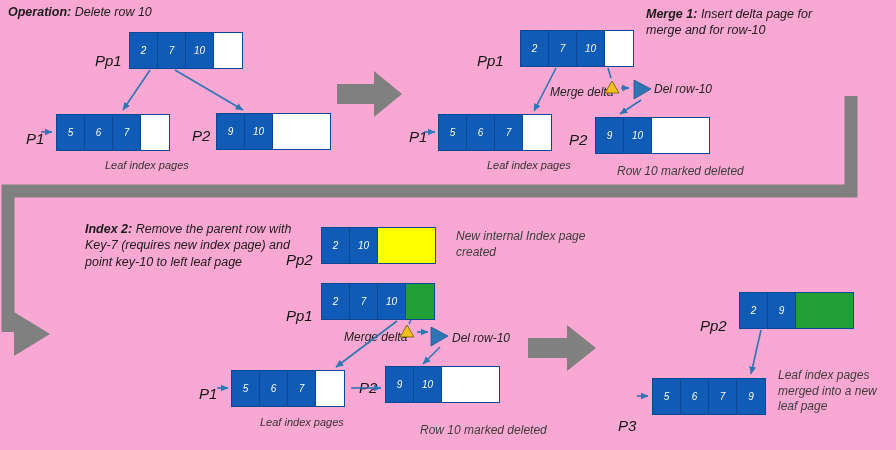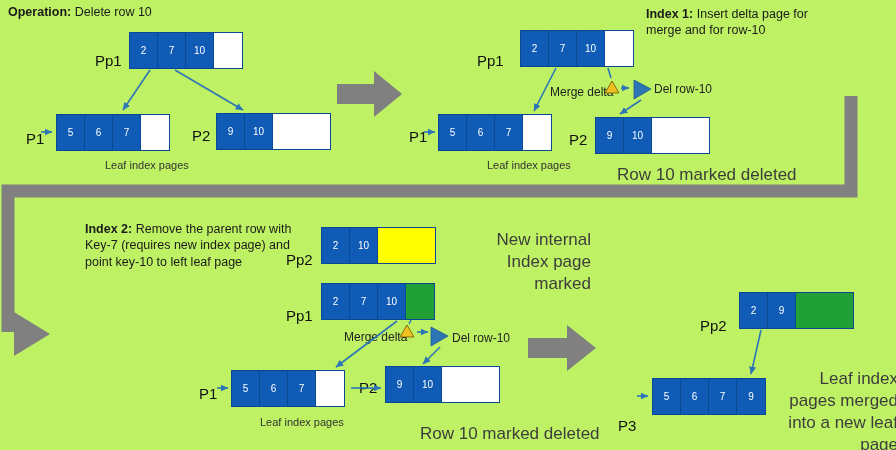--- a/index.html
+++ b/index.html
@@ -1,32 +1,32 @@
 <!DOCTYPE html>
 <html><head>
 <meta charset="utf-8">
 <style>
   * { margin:0; padding:0; box-sizing:border-box; }
   html,body { background:#fff; }
   body { font-family:"Liberation Sans","DejaVu Sans",sans-serif; color:#1a1a1a; }
-  .canvas { position:relative; width:896px; height:450px; background:#bef264; overflow:hidden; }
+  .canvas { position:relative; width:896px; height:450px; background:#f9a8d4; overflow:hidden;font-style:italic; }
   .overlay { position:absolute; left:0; top:0; width:896px; height:450px; pointer-events:none; }
   .title { position:absolute; font-size:12.5px; line-height:1.3; color:#1a1a1a; }
   .title b { font-weight:bold; }
   .plabel { position:absolute; font-size:15px; color:#111;margin-top:24px; }
   .page { position:absolute; display:flex; border:1px solid #0a4794; background:#fff; height:37px; }
   .cell { width:28px; height:35px; background:#0f5bb5; border-right:1px solid #0a4794;
           color:#fff; font-size:10px; display:flex; align-items:center; justify-content:center; }
   .cell:last-child { border-right:none; }
   .cell.empty { background:#fff; }
   .cell.wide { width:57px; }
   .cell.yellow { background:#ffff00; }
   .cell.green { background:#21a038; }
   .caption { position:absolute; font-size:11px; color:#333; }
-  .caption-md { position:absolute; font-size:17px; color:#3d3d3d; line-height:1.3;text-align:right; }
+  .caption-md { position:absolute; font-size:12px; color:#3d3d3d; line-height:1.3; }
   .tiny { position:absolute; font-size:12px; color:#222; white-space:nowrap; }
 </style>
 </head>
 <body>
 
 <div class="canvas">
 
   <div class="title" style="left:8px;top:4px;width:220px">
     <b>Operation:</b><span> Delete row 10</span>
   </div>
@@ -46,21 +46,21 @@
   </div>
   <div class="plabel" style="left:192px;top:103px">P2</div>
   <div class="page" style="left:216px;top:113px">
     <div class="cell">9</div>
     <div class="cell">10</div>
     <div class="cell empty wide"></div>
   </div>
   <div class="caption" style="left:105px;top:159px">Leaf index pages</div>
 
   <div class="title" style="left:646px;top:6px;width:200px">
-    <b>Index 1:</b><span> Insert delta page for merge and for row-10</span>
+    <b>Merge 1:</b><span> Insert delta page for merge and for row-10</span>
   </div>
   <div class="plabel" style="left:477px;top:28px">Pp1</div>
   <div class="page" style="left:520px;top:30px">
     <div class="cell">2</div>
     <div class="cell">7</div>
     <div class="cell">10</div>
     <div class="cell empty"></div>
   </div>
   <div class="tiny" style="left:550px;top:85px">Merge delta</div>
   <div class="tiny" style="left:654px;top:82px">Del row-10</div>
@@ -82,21 +82,21 @@
 
   <div class="title" style="left:85px;top:221px;width:212px">
     <b>Index 2:</b><span> Remove the parent row with Key-7 (requires new index page) and point key-10 to left leaf page</span>
   </div>
   <div class="plabel" style="left:286px;top:227px">Pp2</div>
   <div class="page" style="left:321px;top:227px">
     <div class="cell">2</div>
     <div class="cell">10</div>
     <div class="cell yellow wide"></div>
   </div>
-  <div class="caption-md" style="left:456px;top:229px;width:135px">New internal Index page marked</div>
+  <div class="caption-md" style="left:456px;top:229px;width:135px">New internal Index page created</div>
   <div class="plabel" style="left:286px;top:283px">Pp1</div>
   <div class="page" style="left:321px;top:283px">
     <div class="cell">2</div>
     <div class="cell">7</div>
     <div class="cell">10</div>
     <div class="cell green"></div>
   </div>
   <div class="tiny" style="left:344px;top:330px">Merge delta</div>
   <div class="tiny" style="left:452px;top:331px">Del row-10</div>
   <div class="plabel" style="left:199px;top:361px">P1</div>

